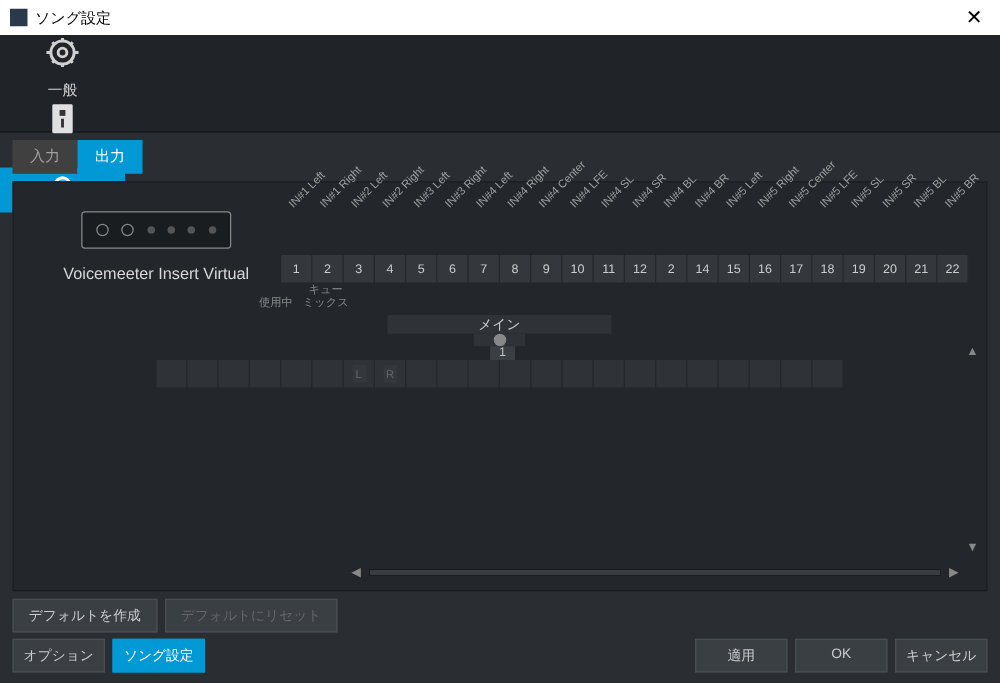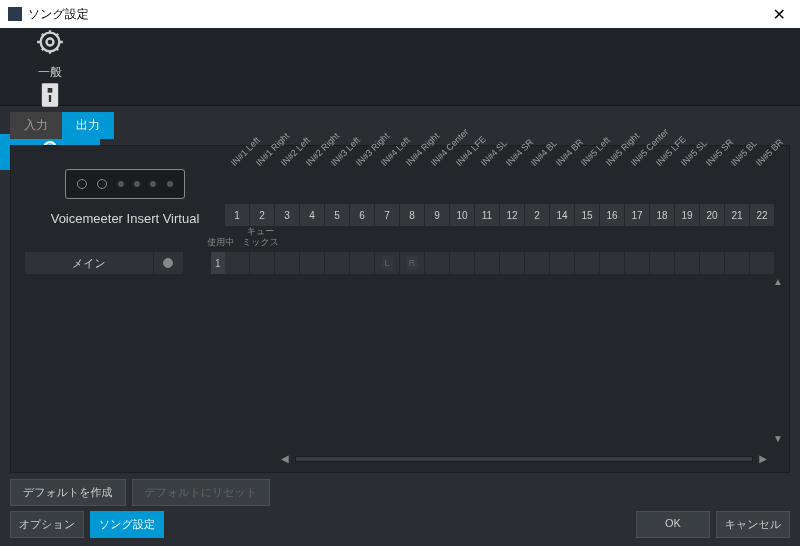--- a/index.html
+++ b/index.html
@@ -22,21 +22,21 @@
 .device-img { width: 120px; height: 30px; background: #1a1d20; border: 1px solid #888; border-radius: 3px; position: relative; margin-bottom: 12px; display:flex; align-items:center; justify-content:space-around; padding:0 6px;}
 .device-img .knob { width: 10px; height: 10px; border: 1px solid #888; border-radius: 50%; }
 .device-img .port { width: 6px; height: 6px; background:#555; border-radius:50%; }
 .device-name { font-size: 13px; color: #d8d8d8; }
 .ch-label { width: 25px; font-size: 9px; color: #a0a0a0; transform: rotate(-45deg); transform-origin: left bottom; white-space: nowrap; position: relative; left:11px; top:-6px;}
 .ch-num { width: 25px; height: 22px; background: #34383d; border-right: 1px solid #23272b; display: flex; align-items: center; justify-content: center; font-size: 10px; color: #ccc; }
 .ch-labels-container { display:flex; }
 .ch-nums-container { display:flex; }
 .headers-col-meta { width: 254px; display:flex; justify-content:flex-end; align-items:flex-end; height:22px; gap:8px;}
 .meta-label { font-size:9px; color:#888; text-align:center; line-height:11px;}
-.track-row { display: flex; align-items: center; height: 22px; margin-top: 4px; }
+.track-row { display: flex; align-items: center; height: 22px; margin-top: 4px; flex-direction: column; }
 .track-name-cell { width: 180px; background: #2f3338; height: 22px; display: flex; align-items: center; justify-content: center; color: #ccc; font-size: 11px; border-right:1px solid #23272b;}
 .track-use { width: 42px; height:22px; background:#2f3338; display:flex; align-items:center; justify-content:center; border-right:1px solid #23272b;}
 .track-cue { width: 32px; height:22px; display:flex; align-items:center; justify-content:center; }
 .radio-dot { width:10px; height:10px; border:1px solid #888; border-radius:50%; background:#888;}
 .track-num { width: 20px; height:22px; background:#3a3f44; display:flex; align-items:center; justify-content:center; font-size:10px; margin-left:4px;}
 .ch-cell { width:25px; height:22px; background:#2f3338; border-right:1px solid #23272b; display:flex; align-items:center; justify-content:center;}
 .lr { font-size:9px; color:#666; background:#34383d; width:11px; height:14px; display:inline-flex; align-items:center; justify-content:center;}
 .scroll-area { position:absolute; bottom:8px; left:270px; right:22px; display:flex; align-items:center; gap:6px;}
 .scroll-track { flex:1; height:6px; background:#393d42; border:1px solid #1a1d20;}
 .scroll-arrow { font-size:10px; color:#888; cursor:pointer; }
@@ -261,16 +261,17 @@
   <div class="btn-dark">デフォルトを作成</div>
   <div class="btn-dark disabled">デフォルトにリセット</div>
 </div>
 
 <div class="footer">
   <div class="left">
     <div class="btn-footer">オプション</div>
     <div class="btn-footer active">ソング設定</div>
   </div>
   <div class="right">
+    <div class="btn-footer">適用</div>
     <div class="btn-footer">OK</div>
     <div class="btn-footer">キャンセル</div>
   </div>
 </div>
 
 </body></html>

